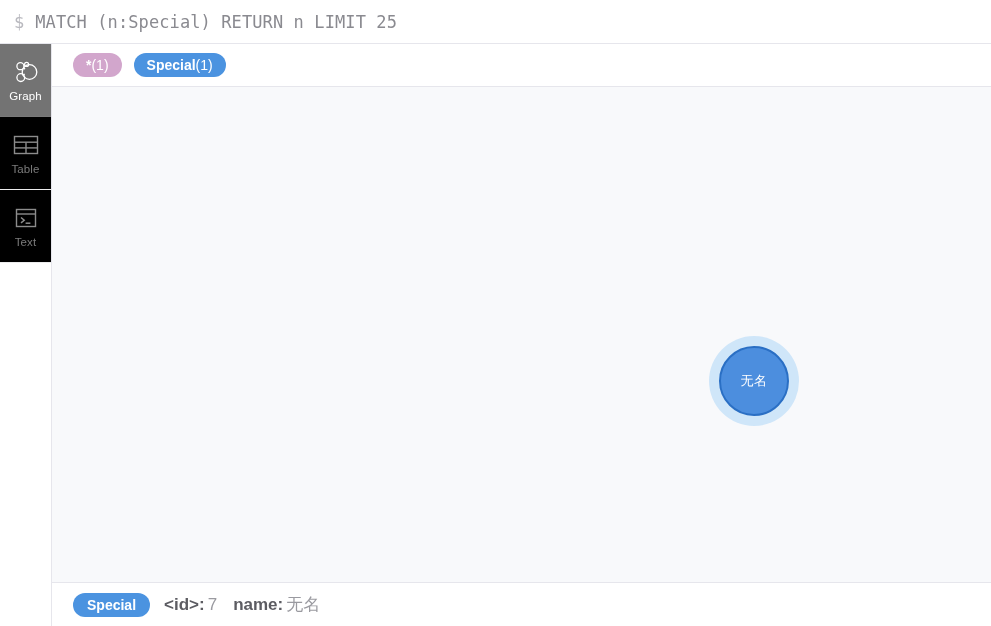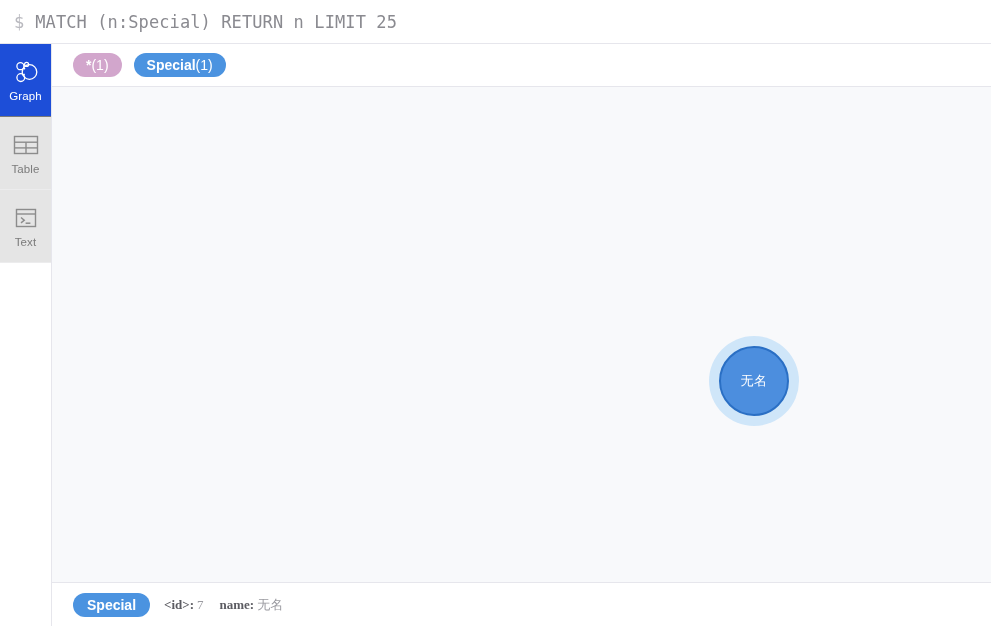--- a/index.html
+++ b/index.html
@@ -58,36 +58,36 @@
   .view-item {
     height: 73px;
     box-sizing: border-box;
     display: flex;
     flex-direction: column;
     align-items: center;
     justify-content: center;
     cursor: pointer;
     border-bottom: 1px solid #ececed;
     color: #7b7b7b;
-    background: #e5e5e5;
+    background: #000000;
   }
   .view-item .vi-icon {
     height: 30px;
     display: flex;
     align-items: center;
     justify-content: center;
     margin-bottom: 3px;
   }
   .view-item .vi-label {
     font-size: 11.5px;
     line-height: 13px;
     letter-spacing: 0.1px;
   }
   .view-item.selected {
-    background: #1d4ed8;
+    background: #737373;
     color: #ffffff;
     border-bottom-color: #797979;
   }
 
   
   #result-pane {
     flex: 1 1 auto;
     display: flex;
     flex-direction: column;
     min-width: 0;
@@ -188,24 +188,24 @@
     border-radius: 12px;
     background: #4b93e0;
     color: #ffffff;
     font-size: 14px;
     font-weight: bold;
     margin-right: 14px;
     cursor: pointer;
     line-height: 1;
   }
   .prop {
-    font-size: 13px;
+    font-size: 17px;
     margin-right: 16px;
     white-space: nowrap;
-    font-family: Liberation Serif, serif;
+    font-family: Liberation Sans, sans-serif;
   }
   .prop .k {
     font-weight: bold;
     color: #5c5c62;
   }
   .prop .v {
     color: #9a9aa0;
     margin-left: 3px;
   }
 </style>

